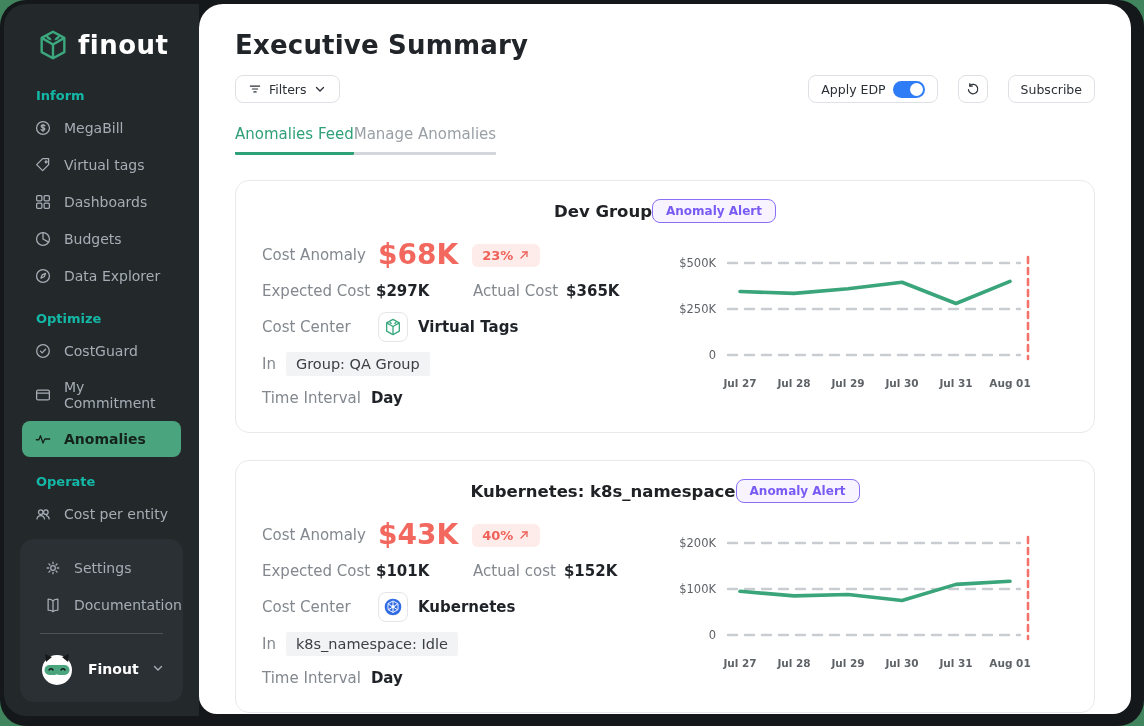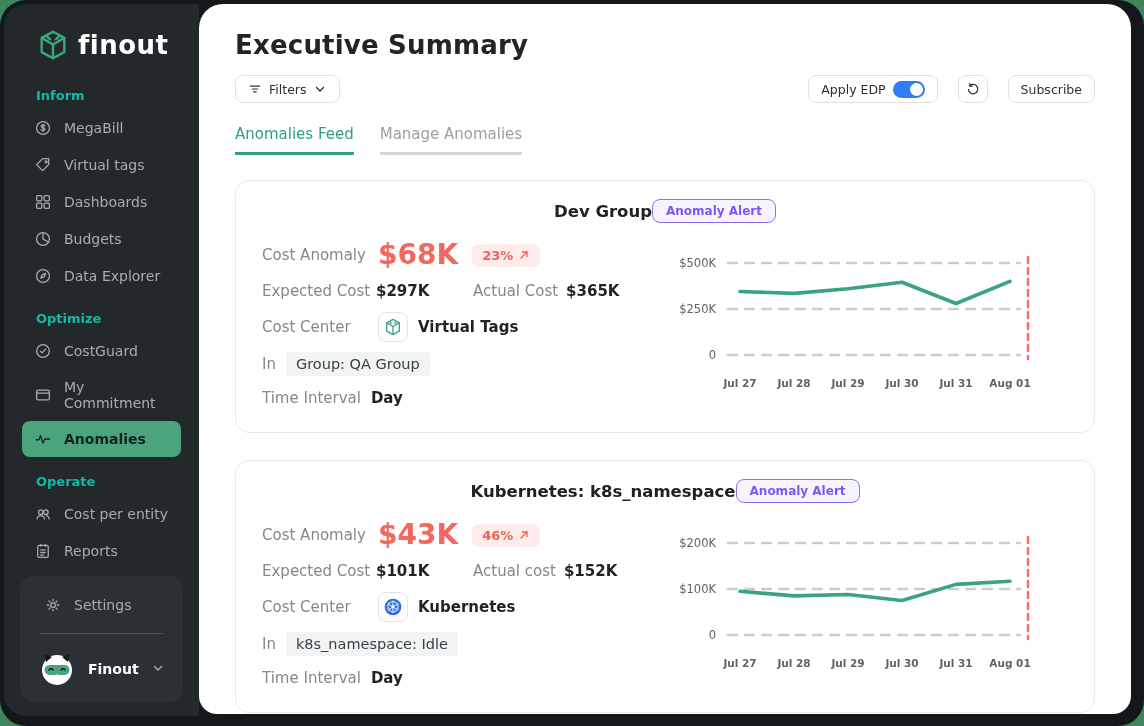--- a/index.html
+++ b/index.html
@@ -40,21 +40,21 @@
   .btn { display:inline-flex; align-items:center; gap:7px; height:28px; padding:0 12px;
          border:1px solid #dde0e4; border-radius:8px; background:#fff; font-size:12.5px;
          color:#2b3036; cursor:pointer; font-family:inherit; }
   .btn .icon svg { width:14px; height:14px; display:block; }
   .right-controls { display:flex; align-items:flex-end; gap:20px; }
   .toggle { position:relative; width:32px; height:17px; background:#2e7cf6; border-radius:9px; display:inline-block; }
   .toggle::after { content:""; position:absolute; top:2px; right:2px; width:13px; height:13px;
                    background:#fff; border-radius:50%; }
   .icon-btn { width:30px; height:28px; padding:0; justify-content:center; }
 
-  .tabs { display:flex; gap:26px; margin-top:22px; }
+  .tabs { display:flex; margin-top:22px; }
   .tab { font-size:15px; padding-bottom:9px; border-bottom:3px solid transparent; cursor:pointer; border-radius:1px; }
   .tab.active { color:#2fa077; border-bottom-color:#2fa077; }
   .tab.inactive { color:#9aa0a6; border-bottom-color:#d3d6da; }
 
   
   .feed { margin-top:25px; display:flex; flex-direction:column; gap:27px; }
   .card { border:1px solid #e7e9ec; border-radius:14px; background:#fff; padding:18px 26px 22px; }
   .card-head { display:flex; justify-content:center; align-items:center; }
   .card-title { font-size:16.5px; font-weight:bold; color:#202124; }
   .alert-badge { color:#7a5af5; border:1.5px solid #8a6ff6; background:#f7f4ff; font-size:12px;
@@ -200,20 +200,29 @@
       <div id="footer-items">
   <div class="nav-item">
     <span class="icon">
               <svg viewBox="0 0 24 24" fill="none" stroke="currentColor" stroke-width="1.7" stroke-linecap="round" stroke-linejoin="round">
                 <circle cx="12" cy="12" r="3.1"></circle>
                 <path d="M12 4.2v2.1M12 17.7v2.1M4.2 12h2.1M17.7 12h2.1M6.5 6.5l1.5 1.5M16 16l1.5 1.5M17.5 6.5 16 8M8 16l-1.5 1.5"></path>
               </svg>
             </span>
             <span>Settings</span>
   </div>
+  <div class="nav-item">
+    <span class="icon">
+              <svg viewBox="0 0 24 24" fill="none" stroke="currentColor" stroke-width="1.7" stroke-linecap="round" stroke-linejoin="round">
+                <path d="M12 6.2C10.4 4.8 8.4 4.2 5.5 4.2v14.6c2.9 0 4.9.6 6.5 2 1.6-1.4 3.6-2 6.5-2V4.2c-2.9 0-4.9.6-6.5 2z"></path>
+                <path d="M12 6.2v14.6"></path>
+              </svg>
+            </span>
+            <span>Documentation</span>
+  </div>
         </div>
       <div class="footer-divider"></div>
       <div class="user-row">
         <svg class="avatar" viewBox="0 0 38 38">
           <circle cx="19" cy="20" r="15" fill="#fff"></circle>
           <path d="M8 12 L7 4l7 3z" fill="#16191b"></path>
             <path d="M30 12 L31 4l-7 3z" fill="#16191b"></path>
           <rect x="6.5" y="15" width="25" height="10" rx="5" fill="#4aa57e"></rect>
           <path d="M11 20c1.2-1.6 2.8-1.6 4 0" stroke="#16191b" stroke-width="1.4" fill="none" stroke-linecap="round"></path>
           <path d="M23 20c1.2-1.6 2.8-1.6 4 0" stroke="#16191b" stroke-width="1.4" fill="none" stroke-linecap="round"></path>
@@ -341,21 +350,21 @@
     <div class="card-head">
       <h2 class="card-title">Kubernetes: k8s_namespace</h2>
       <span class="alert-badge">Anomaly Alert</span>
     </div>
     <div class="card-body">
       <div class="info">
         <div class="row row-anomaly">
           <span class="lbl lbl-w f-anom-lbl">Cost Anomaly</span>
           <span class="big-red f-anom-val">$43K</span>
           <span class="pct-badge">
-            <span class="f-pct">46%</span>
+            <span class="f-pct">40%</span>
             <svg viewBox="0 0 24 24" fill="none" stroke="#ef6159" stroke-width="2.6" stroke-linecap="round" stroke-linejoin="round">
                       <path d="M6 18 18 6"></path>
                       <path d="M9 6h9v9"></path>
                     </svg>
           </span>
         </div>
         <div class="row">
           <span class="lbl lbl-w f-exp-lbl">Expected Cost</span>
           <span class="val exp-val f-exp-val">$101K</span>
           <span class="lbl actual-lbl f-act-lbl">Actual cost</span>

